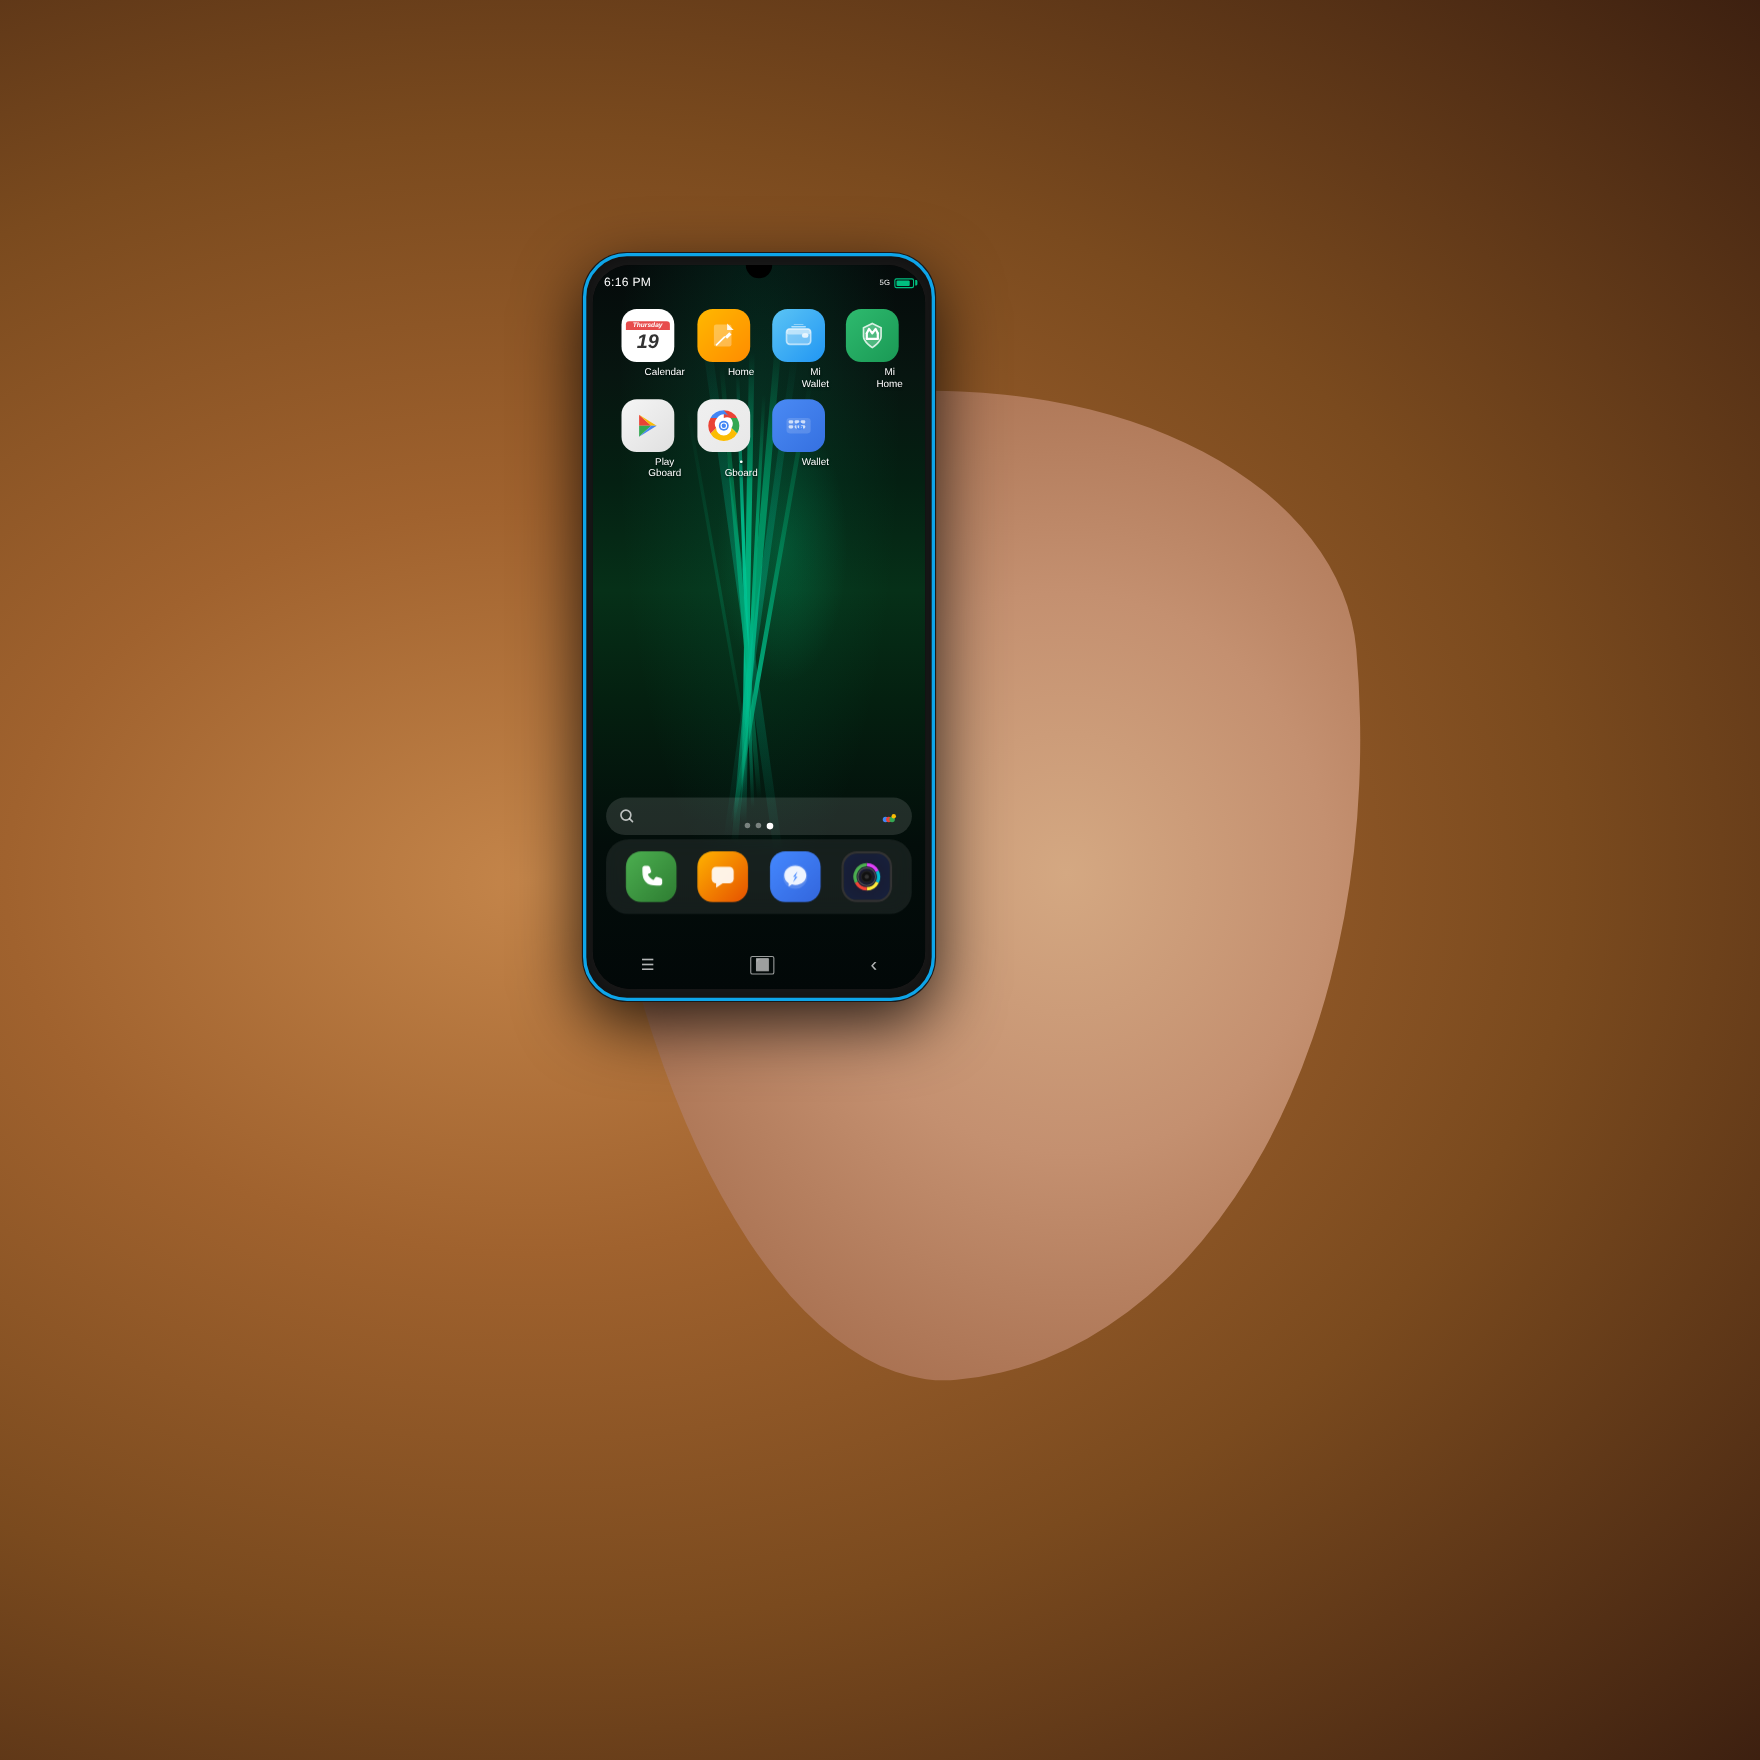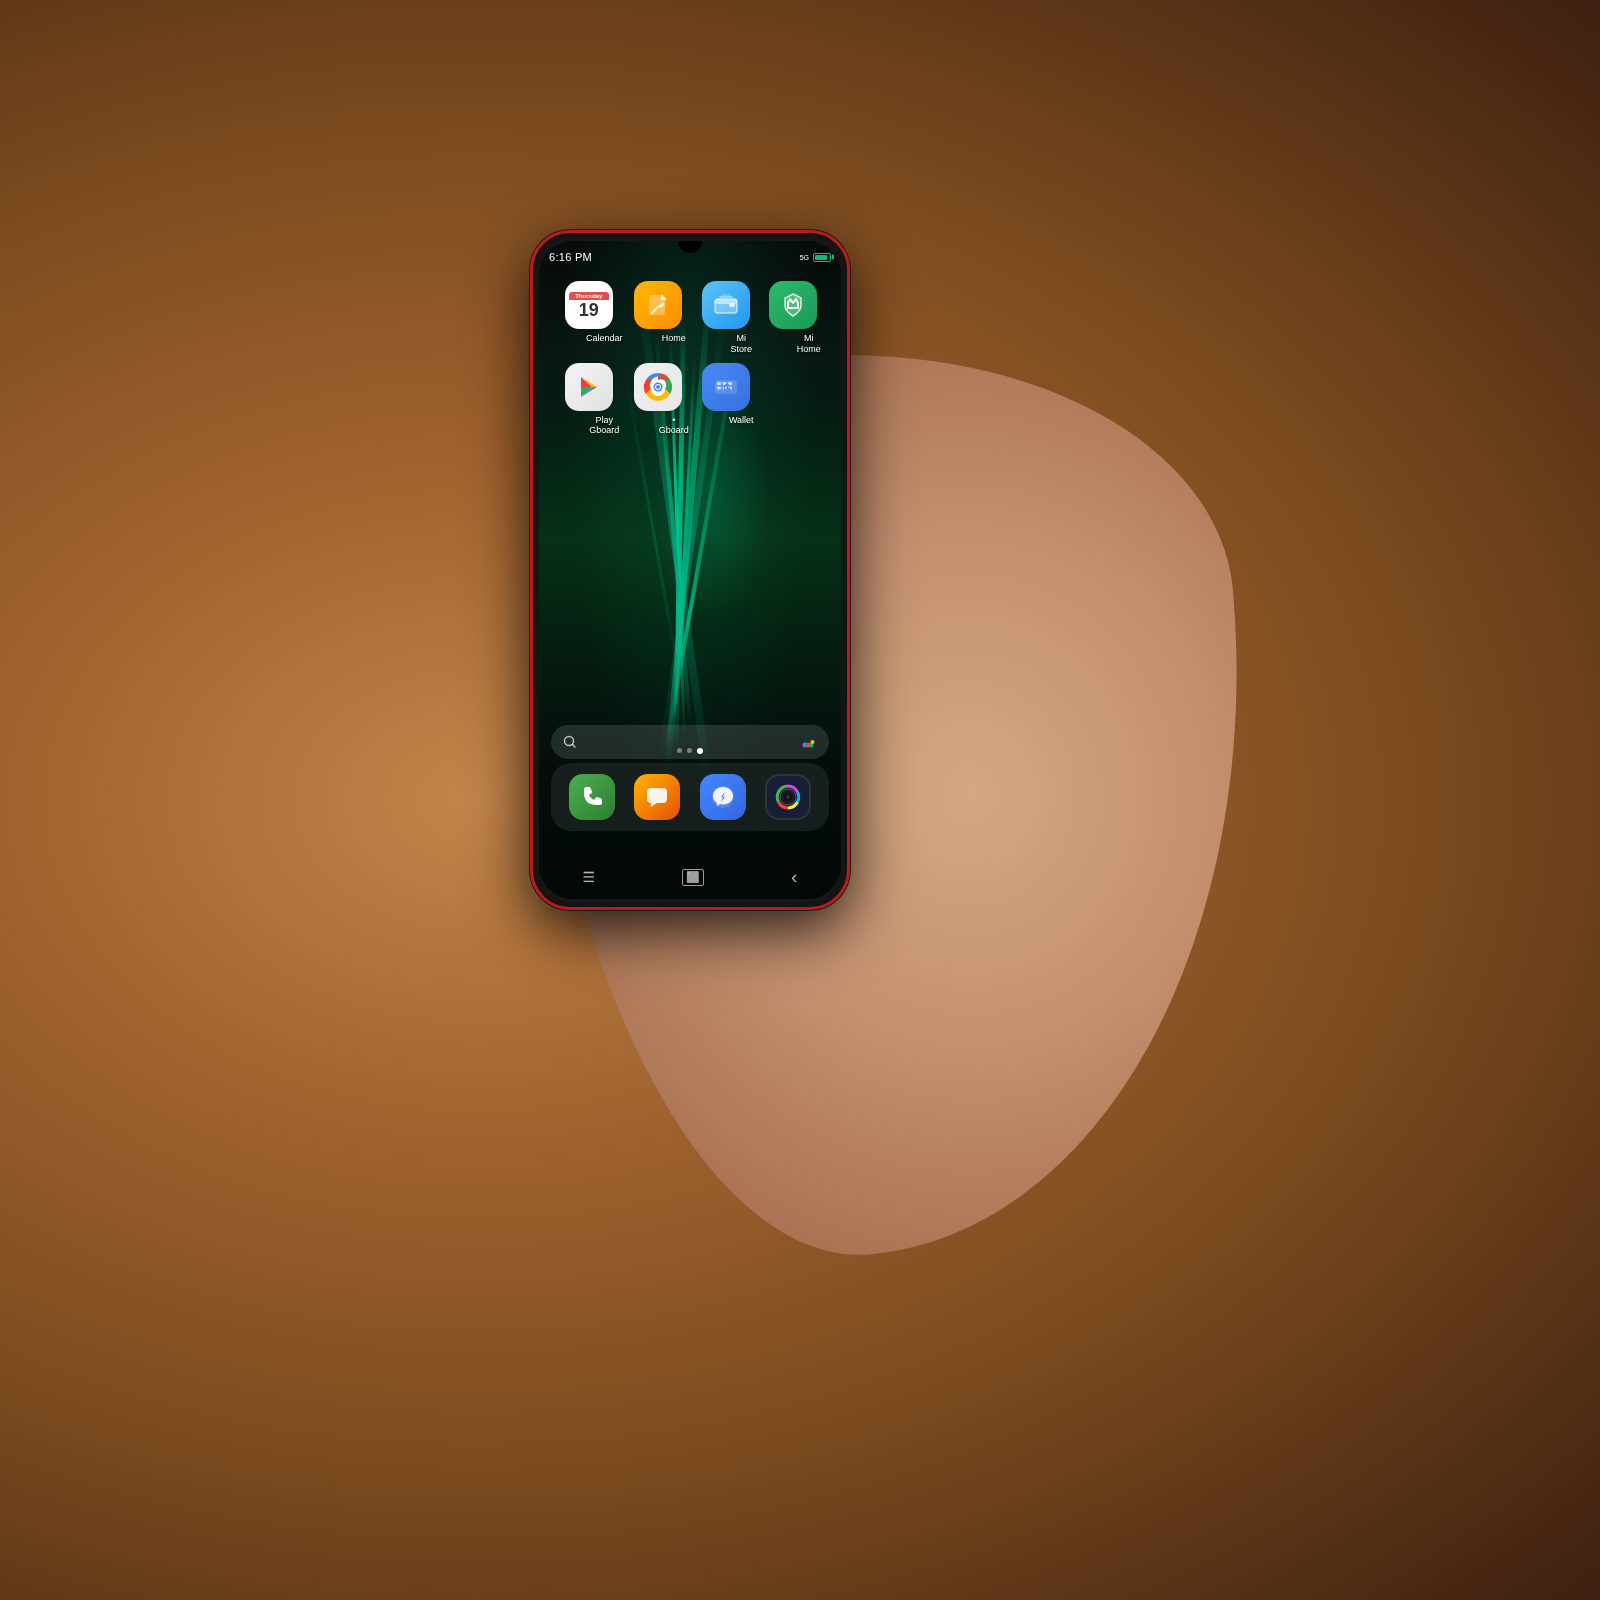--- a/index.html
+++ b/index.html
@@ -36,21 +36,21 @@
       transform: rotate(-5deg);
     }
 
     
     .phone {
       position: absolute;
       width: 320px;
       height: 680px;
       background: #1a1a1a;
       border-radius: 40px;
-      border: 3px solid #b91c1c;
+      border: 3px solid #0ea5e9;
       box-shadow:
         0 0 0 1px #1a1a1a,
         0 20px 60px rgba(0,0,0,0.8),
         inset 0 0 20px rgba(0,0,0,0.5);
       z-index: 10;
       top: 230px;
       left: 530px;
       overflow: hidden;
     }
 
@@ -216,20 +216,21 @@
       text-shadow: 0 1px 2px rgba(0,0,0,0.8);
       line-height: 1.2;
       margin-left: 31px;
     }
 
     
     .icon-calendar {
       background: #fff;
       flex-direction: column;
       padding: 4px;
+      font-style: italic;
     }
     .cal-header {
       background: #e74c4c;
       width: 100%;
       text-align: center;
       font-size: 6px;
       color: #fff;
       border-radius: 3px 3px 0 0;
       padding: 1px 0;
       font-weight: 600;
@@ -437,21 +438,21 @@
         <div class="app-item">
           <div class="app-icon icon-miwallet">
             <svg width="28" height="28" viewBox="0 0 28 28" fill="none">
               <rect x="3" y="8" width="22" height="14" rx="3" fill="rgba(255,255,255,0.3)" stroke="rgba(255,255,255,0.6)" stroke-width="1.5"></rect>
               <rect x="3" y="8" width="22" height="5" rx="2" fill="rgba(255,255,255,0.5)"></rect>
               <rect x="17" y="12" width="6" height="4" rx="2" fill="rgba(255,255,255,0.8)"></rect>
               <path d="M8 6 L20 6" stroke="rgba(255,255,255,0.6)" stroke-width="1.5" stroke-linecap="round"></path>
               <path d="M10 4 L18 4" stroke="rgba(255,255,255,0.4)" stroke-width="1" stroke-linecap="round"></path>
             </svg>
           </div>
-          <span class="app-label">Mi Store</span>
+          <span class="app-label">Mi Wallet</span>
         </div>
 
         <div class="app-item">
           <div class="app-icon icon-mihome">
             <svg width="28" height="28" viewBox="0 0 28 28" fill="none">
 
               <path d="M14 3 L22 7 L22 15 C22 20 14 25 14 25 C14 25 6 20 6 15 L6 7 Z" fill="rgba(255,255,255,0.2)" stroke="rgba(255,255,255,0.8)" stroke-width="1.5"></path>
 
               <path d="M9 12 L11 8 L14 12 L17 8 L19 12" stroke="#fff" stroke-width="2" fill="none" stroke-linecap="round" stroke-linejoin="round"></path>
               <path d="M9 12 L9 17" stroke="#fff" stroke-width="2" stroke-linecap="round"></path>

